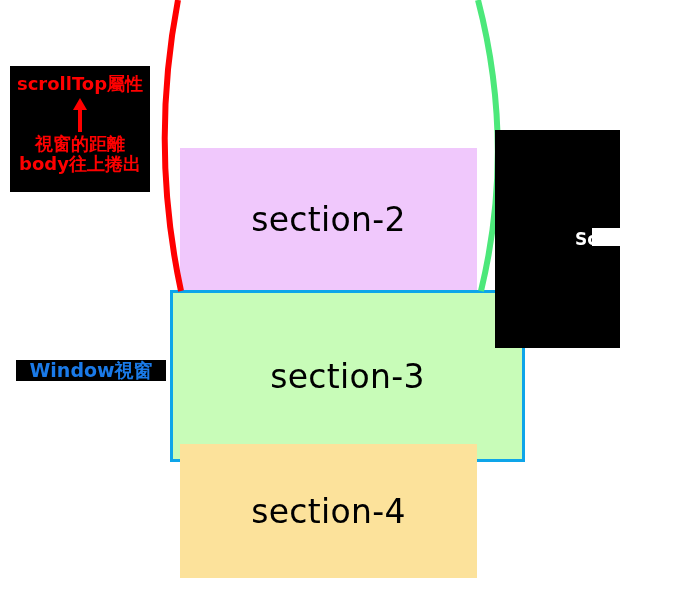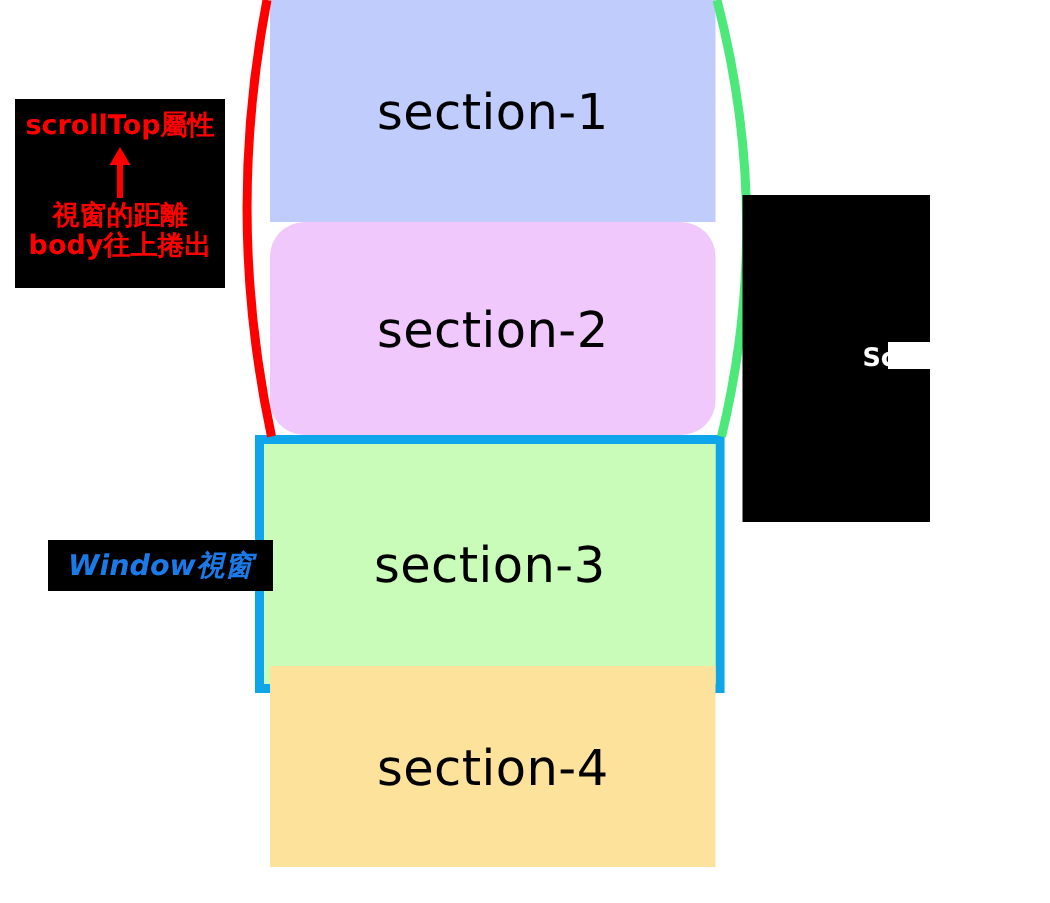--- a/index.html
+++ b/index.html
@@ -29,31 +29,31 @@
   .section-label {
     font-size: 33px;
     font-weight: 400;
     color: #000000;
     letter-spacing: 0.3px;
     line-height: 1;
     font-family: "DejaVu Sans", sans-serif;
   }
 
   #section-1 { top: 0px;   height: 148px; background: #c0ccfb; }
-  #section-2 { top: 148px; height: 142px; background: #f0c8fc; border-radius: 23px; }
+  #section-2 { top: 148px; height: 142px; background: #f0c8fc; }
 
   
   #window-frame {
     position: absolute;
     left: 170px;
     top: 290px;
-    width: 313px;
+    width: 355px;
     height: 172px;
     box-sizing: border-box;
-    border: 6px solid #0ea5e9;
+    border: 3px solid #0ea5e9;
     background: #c8fcb8;
   }
   #section-3 {
     position: absolute;
     left: 0; top: 0; right: 0; bottom: 0;
     display: flex;
     align-items: center;
     justify-content: center;
     background: #c8fcb8;
   }
@@ -96,29 +96,28 @@
   }
   #note-arrow {
     width: 18px;
     height: 34px;
     margin: 3px 0 2px 0;
   }
 
   
   #window-note {
     position: absolute;
-    left: 32px;
+    left: 16px;
     top: 360px;
     width: 150px;
-    height: 34px;
+    height: 21px;
     background: #000000;
     display: flex;
     align-items: center;
     justify-content: center;
-    font-style: italic;
   }
   #window-note-label {
     font-size: 19px;
     font-weight: bold;
     color: #1a7ae8;
     white-space: nowrap;
     font-family: "DejaVu Sans", sans-serif;
   }
 
   
@@ -150,23 +149,20 @@
     height: 18px;
     background: #ffffff;
     z-index: 5;
   }
 </style>
 </head>
 <body>
 
 <div id="canvas">
 
-  <div class="section" id="section-1">
-    <span class="section-label">section-1</span>
-  </div>
 
   <div class="section" id="section-2">
     <span class="section-label">section-2</span>
   </div>
 
   <div id="window-frame">
     <div id="section-3">
       <span class="section-label">section-3</span>
     </div>
   </div>

